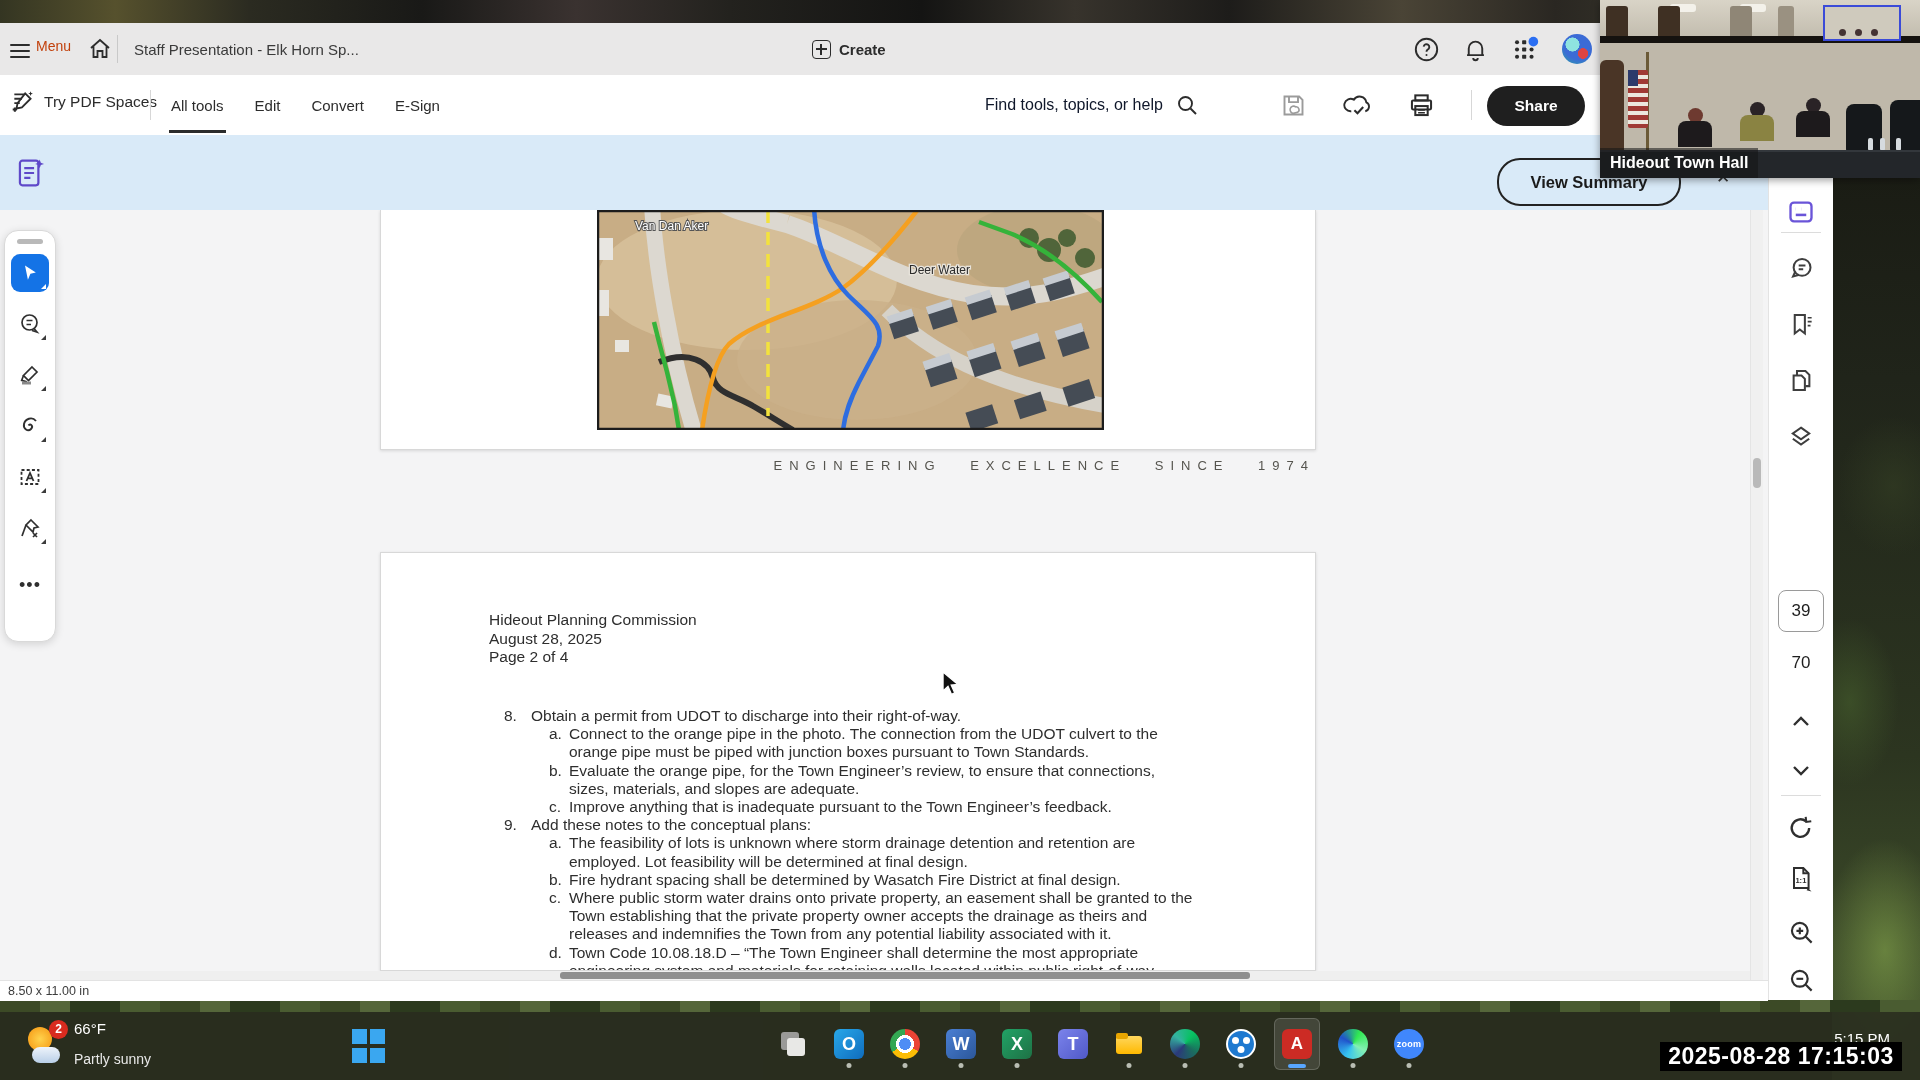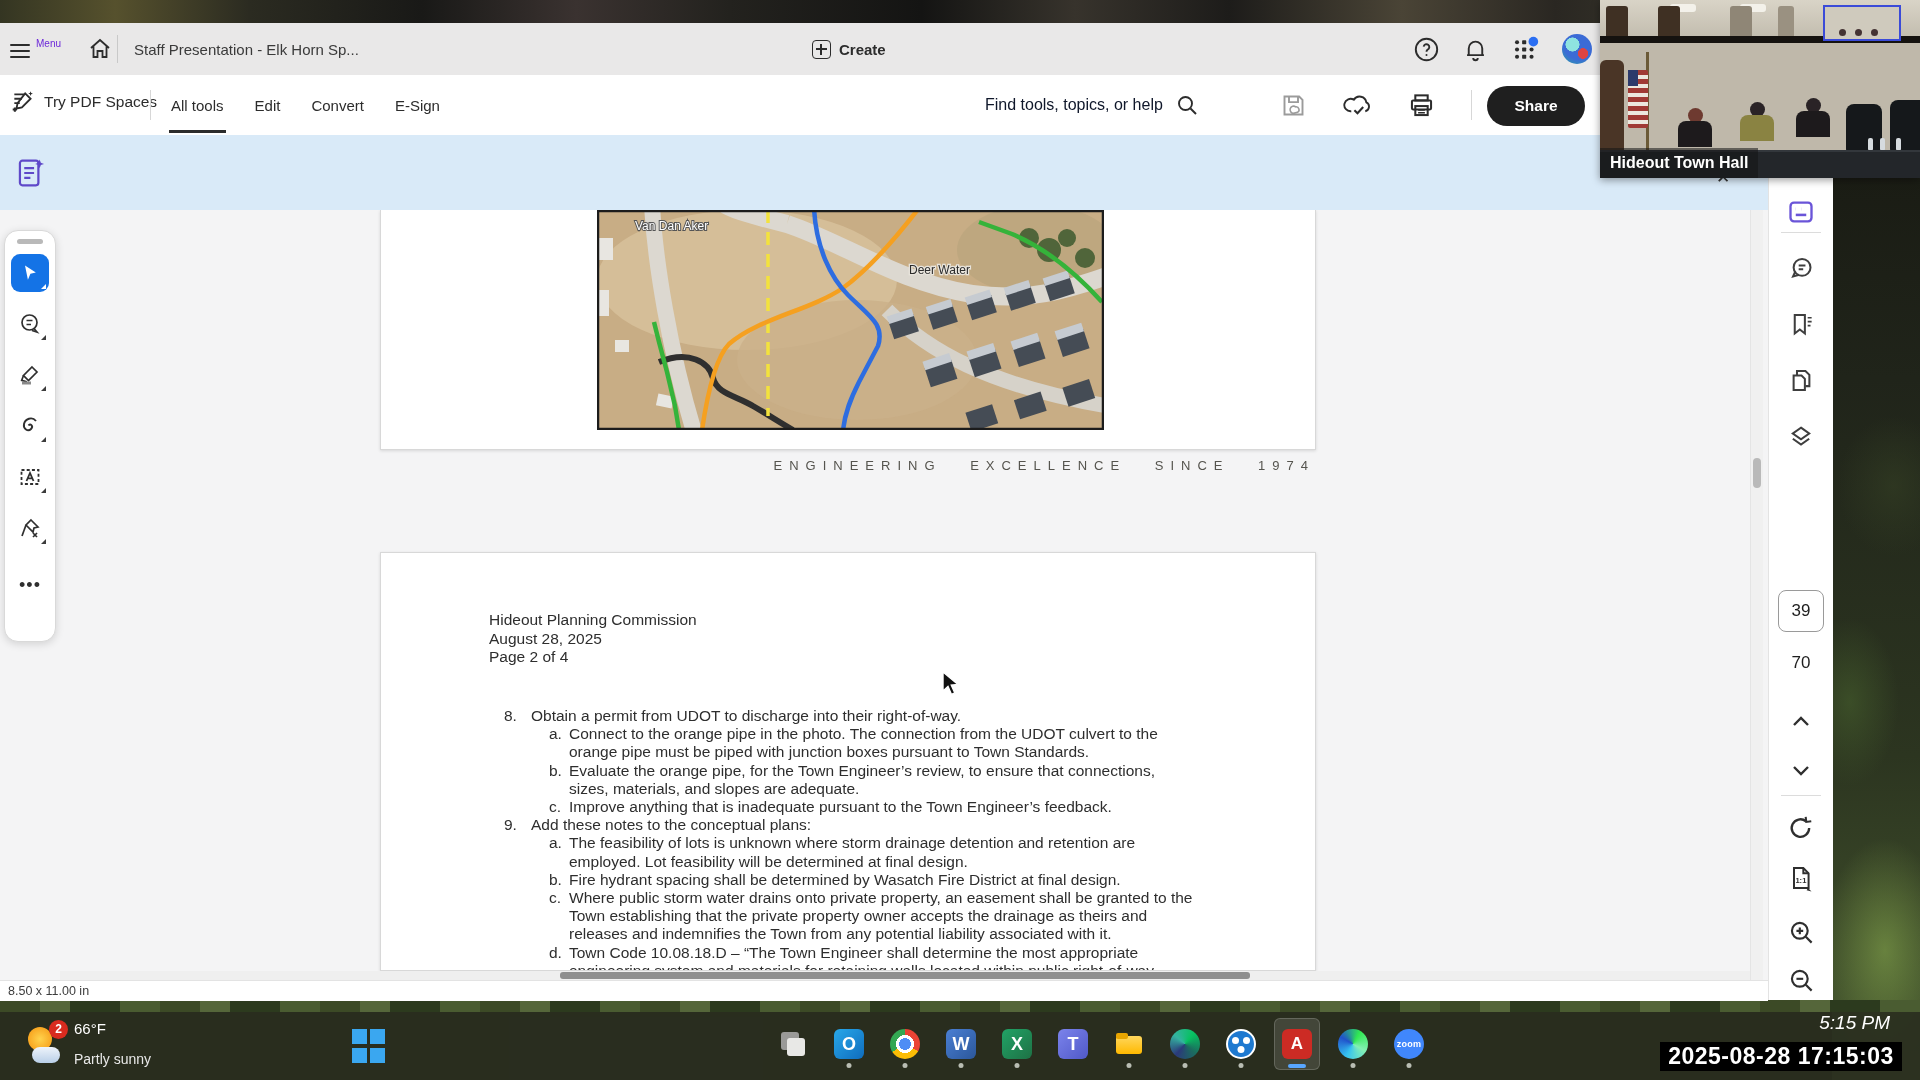--- a/index.html
+++ b/index.html
@@ -15,21 +15,21 @@
       radial-gradient(ellipse 80px 100px at 70% 45%,rgba(50,60,35,.7),transparent 70%),
       linear-gradient(180deg,#15150f 0%,#20241a 35%,#2c3520 70%,#46582f 100%);}
   .foliage-strip{position:absolute;left:0;top:1000px;width:1920px;height:12px;
     background:repeating-linear-gradient(90deg,#3c4a26 0 40px,#55663a 40px 70px,#2c3a1e 70px 120px,#4a5c31 120px 160px);}
   
   .win{position:absolute;left:0;top:23px;width:1832px;height:977px;background:#fff;}
   
   .tabbar{position:absolute;left:0;top:0;width:100%;height:52px;background:#e9e8e8;display:flex;align-items:center;}
   .hamburger{position:absolute;left:10px;top:17px;width:20px;height:16px;cursor:pointer;}
   .hamburger i{display:block;height:2.4px;background:#2c2c2c;margin:3.6px 0;border-radius:1px;}
-  .menu-label{position:absolute;left:36px;top:15px;font-size:10px;color:#6d28d9;}
+  .menu-label{position:absolute;left:36px;top:15px;font-size:14px;color:#c2410c;}
   .home-ic{position:absolute;left:88px;top:14px;}
   .tb-divider{position:absolute;top:12px;width:1px;height:28px;background:#c9c9c9;}
   .tab1{position:absolute;left:124px;top:0;width:226px;height:52px;display:flex;align-items:center;padding-left:10px;}
   .tab1 span{font-size:15px;color:#3a3a3a;white-space:nowrap;overflow:hidden;}
   .tab2{position:absolute;left:355px;top:0;width:435px;height:52px;background:#fff;border-radius:10px 10px 0 0;display:flex;align-items:center;padding:0 12px;box-sizing:border-box;}
   .tab2 .title{font-size:15px;color:#1f1f1f;margin-left:9px;white-space:nowrap;flex:1;}
   .tabclose{margin-left:8px;font-size:16px;color:#444;cursor:pointer;line-height:1;}
   .create-btn{position:absolute;left:800px;top:10px;height:32px;display:flex;align-items:center;gap:8px;padding:0 12px;border-radius:8px;cursor:pointer;}
   .plusbox{width:17px;height:17px;border:1.8px solid #2c2c2c;border-radius:4px;position:relative;}
   .plusbox::before,.plusbox::after{content:"";position:absolute;background:#2c2c2c;}
@@ -148,21 +148,21 @@
   .ic.teams{background:linear-gradient(135deg,#7b83eb,#5059c9);}
   .ic.folder{background:transparent;position:relative;}
   .ic.folder::before{content:"";position:absolute;left:2px;top:7px;width:26px;height:18px;border-radius:3px;background:linear-gradient(180deg,#ffd75e,#ffb900);}
   .ic.folder::after{content:"";position:absolute;left:2px;top:4px;width:12px;height:6px;border-radius:2px;background:#e8a500;}
   .ic.webex{border-radius:50%;background:conic-gradient(from 40deg,#07c160,#1b6d5e,#2b3a7a,#34b3a0,#07c160);}
   .ic.owl{border-radius:50%;background:#1e79d0;border:2px solid #fff;position:relative;width:26px;height:26px;}
   .ic.owl::before{content:"";position:absolute;left:4px;top:6px;width:7px;height:7px;border-radius:50%;background:#fff;box-shadow:11px 0 0 #fff,5.5px 9px 0 #fff;}
   .ic.acrobat{background:#cc2b24;font-size:17px;}
   .ic.edge{border-radius:50%;background:conic-gradient(from 210deg,#35c1f1,#2052cb,#30e852,#84f0b4,#35c1f1);}
   .ic.zoomapp{border-radius:50%;background:#4087fc;font-size:9px;letter-spacing:.3px;}
-  .clock{position:absolute;right:30px;top:0;text-align:right;color:#fff;font-size:19px;font-style:italic;}
+  .clock{position:absolute;right:30px;top:18px;text-align:right;color:#fff;font-size:15px;}
   .timestamp{position:absolute;left:1660px;top:1042px;width:242px;height:29px;background:#000;color:#fff;font-weight:bold;font-size:23px;display:flex;align-items:center;justify-content:center;letter-spacing:.5px;}
   
   .cursor{position:absolute;left:941px;top:671px;pointer-events:none;}
   svg{display:block;}
 </style>
 </head>
 <body>
 
 <div class="screen">
   <div class="top-strip"></div>
@@ -262,20 +262,21 @@
       </div>
       <div class="share-btn">Share</div>
     </div>
 
     <div class="banner">
       <svg width="30" height="32" viewBox="0 0 24 26" style="position:absolute;left:16px;top:22px" fill="none" stroke="#5f49c9" stroke-width="1.8">
           <rect x="3" y="3" width="15" height="20" rx="2"></rect>
           <path d="M6.5 9 h8 M6.5 13 h8 M6.5 17 h5"></path>
           <path d="M19 2 l1 2.6 2.6 1 -2.6 1 -1 2.6 -1-2.6 -2.6-1 2.6-1 Z" fill="#5f49c9" stroke="none"></path>
         </svg>
+      <div class="view-summary">View Summary</div>
       <div class="banner-close">✕</div>
     </div>
 
     <div class="main">
 
       <div class="page page1">
         <div class="map">
           <svg width="507" height="220" viewBox="0 0 507 220">
             <rect width="507" height="220" fill="#c8ad85"></rect>
             <ellipse cx="150" cy="70" rx="150" ry="70" fill="#d8c29c" opacity="0.8"></ellipse>

